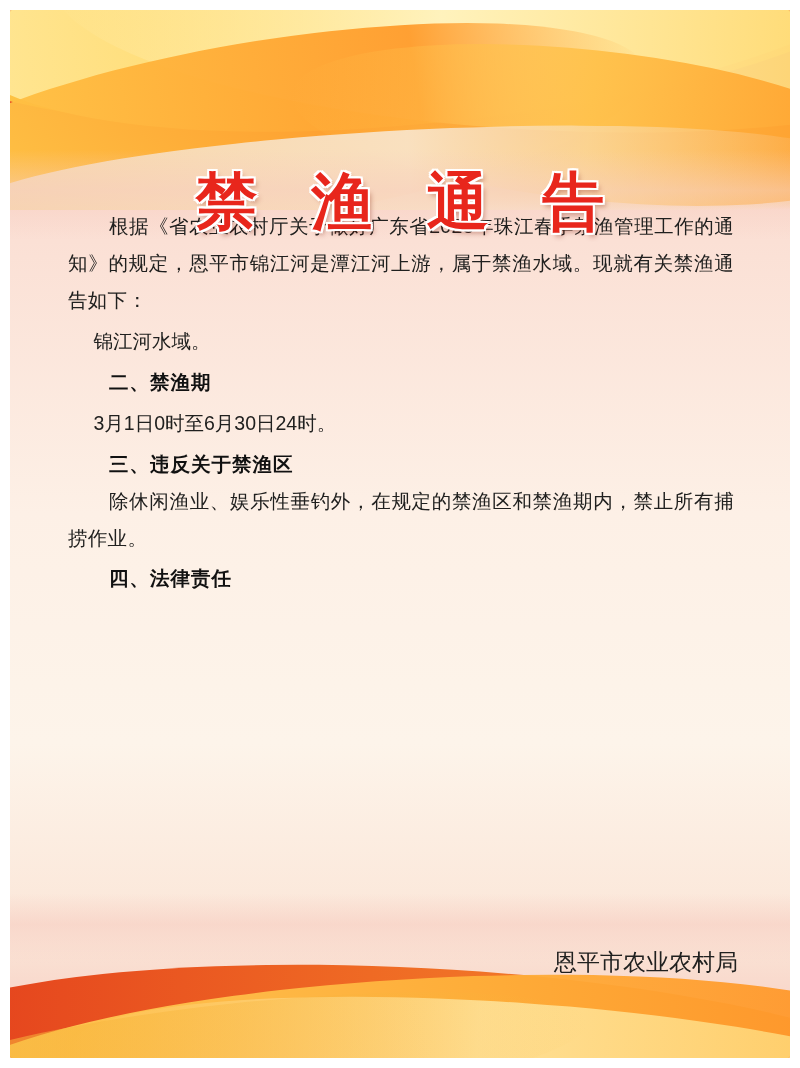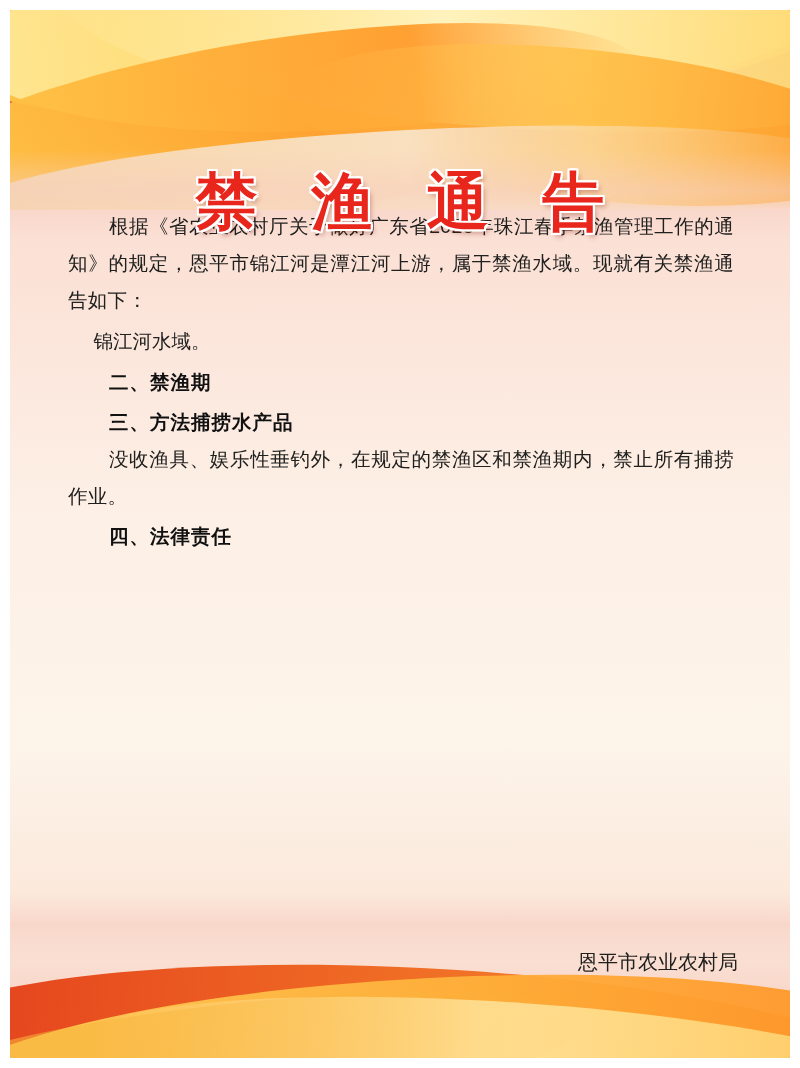--- a/index.html
+++ b/index.html
@@ -183,21 +183,21 @@
     color: #20201f;
     text-indent: 1.1em;
     margin: 4px;
   }
   .gap { height: 8px; }
   .sign {
     position: absolute;
     right: 0;
     bottom: 0;
     text-align: left;
-    font-size: 20px;
+    font-size: 23px;
     line-height: 32px;
     color: #20201f;
   }
   .sign div { white-space: nowrap; }
 </style>
 </head>
 <body>
 
 <div class="poster">
   <div class="frame">
@@ -213,23 +213,24 @@
     <div class="top-fade"></div>
 
     <h1 class="title">禁 渔 通 告</h1>
 
     <div class="body-wrap">
       <p class="para indent">根据《省农业农村厅关于做好广东省2023年珠江春季禁渔管理工作的通知》的规定，恩平市锦江河是潭江河上游，属于禁渔水域。现就有关禁渔通告如下：</p>
 
       <p class="plain">锦江河水域。</p>
 
       <p class="heading">二、禁渔期</p>
-
-      <p class="heading">三、方法捕捞水产品</p>
-      <p class="para indent">没收渔具、娱乐性垂钓外，在规定的禁渔区和禁渔期内，禁止所有捕捞作业。</p>
+      <p class="plain">3月1日0时至6月30日24时。</p>
+
+      <p class="heading">三、违反关于禁渔区</p>
+      <p class="para indent">除休闲渔业、娱乐性垂钓外，在规定的禁渔区和禁渔期内，禁止所有捕捞作业。</p>
 
       <p class="heading">四、法律责任</p>
       <div class="gap"></div>
 
       <div class="sign">
         <div>恩平市农业农村局</div>
       </div>
     </div>
 
     <div class="bottom-fade"></div>

